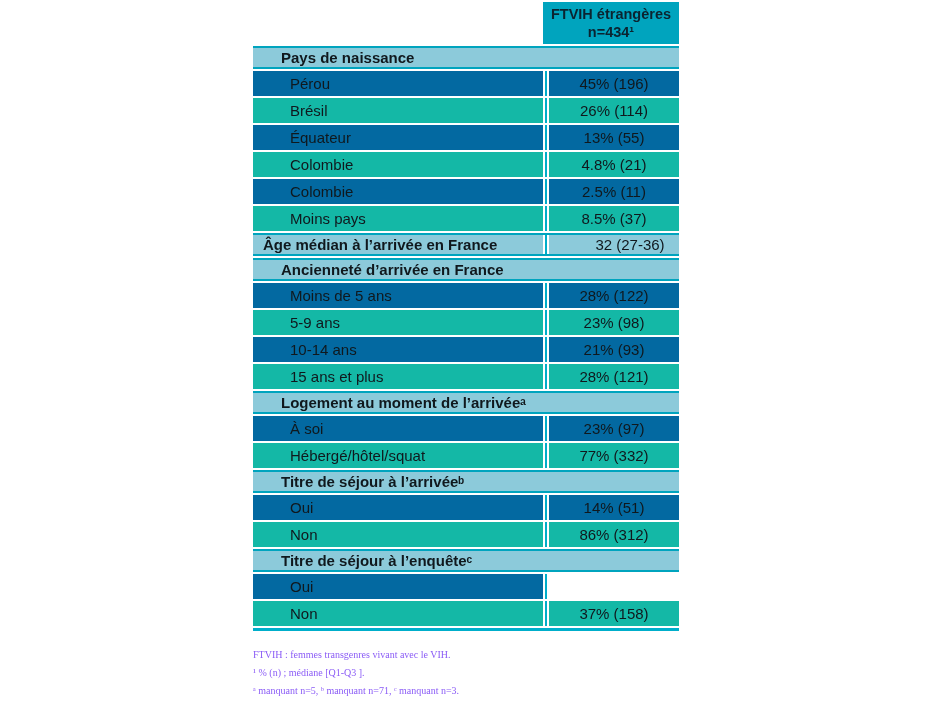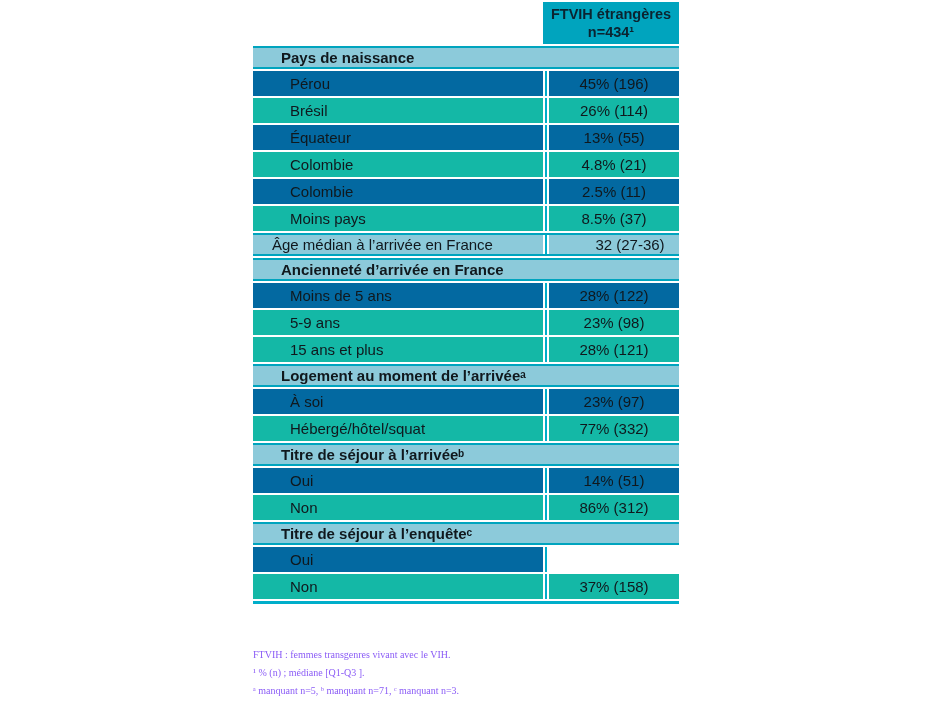--- a/index.html
+++ b/index.html
@@ -31,21 +31,21 @@
     align-items: center; padding-left: 28px;
     font-weight: bold; font-size: 15px; color: #10181d;
   }
 
   .section-val {
     height: 23px;
     border-top: 2px solid #00A4BE; border-bottom: 2px solid #00A4BE;
   }
   .section-val .label {
     width: 290px; background: #8CCADA; display: flex; align-items: center;
-    padding-left: 19px; font-weight: normal; font-size: 15px;
+    padding-left: 10px; font-weight: bold; font-size: 15px;
   }
   .section-val .value {
     width: 130px; background: #8CCADA; display: flex; align-items: center;
     justify-content: center; font-size: 15px; padding-left: 32px;
   }
 
   .data { height: 25px; }
   .data .label {
     width: 290px; padding-left: 37px; display: flex; align-items: center;
     font-size: 15px;
@@ -128,20 +128,25 @@
       <div class="row data light">
         <div class="label">Moins de 5 ans</div>
         <div class="divider"></div>
         <div class="value">28% (122)</div>
       </div>
       <div class="row data white">
         <div class="label">5-9 ans</div>
         <div class="divider"></div>
         <div class="value">23% (98)</div>
       </div>
+      <div class="row data light">
+        <div class="label">10-14 ans</div>
+        <div class="divider"></div>
+        <div class="value">21% (93)</div>
+      </div>
       <div class="row data white">
         <div class="label">15 ans et plus</div>
         <div class="divider"></div>
         <div class="value">28% (121)</div>
       </div>
       <div class="row section">
         <span>Logement au moment de l’arrivéeᵃ</span>
       </div>
       <div class="row data light">
         <div class="label">À soi</div>

